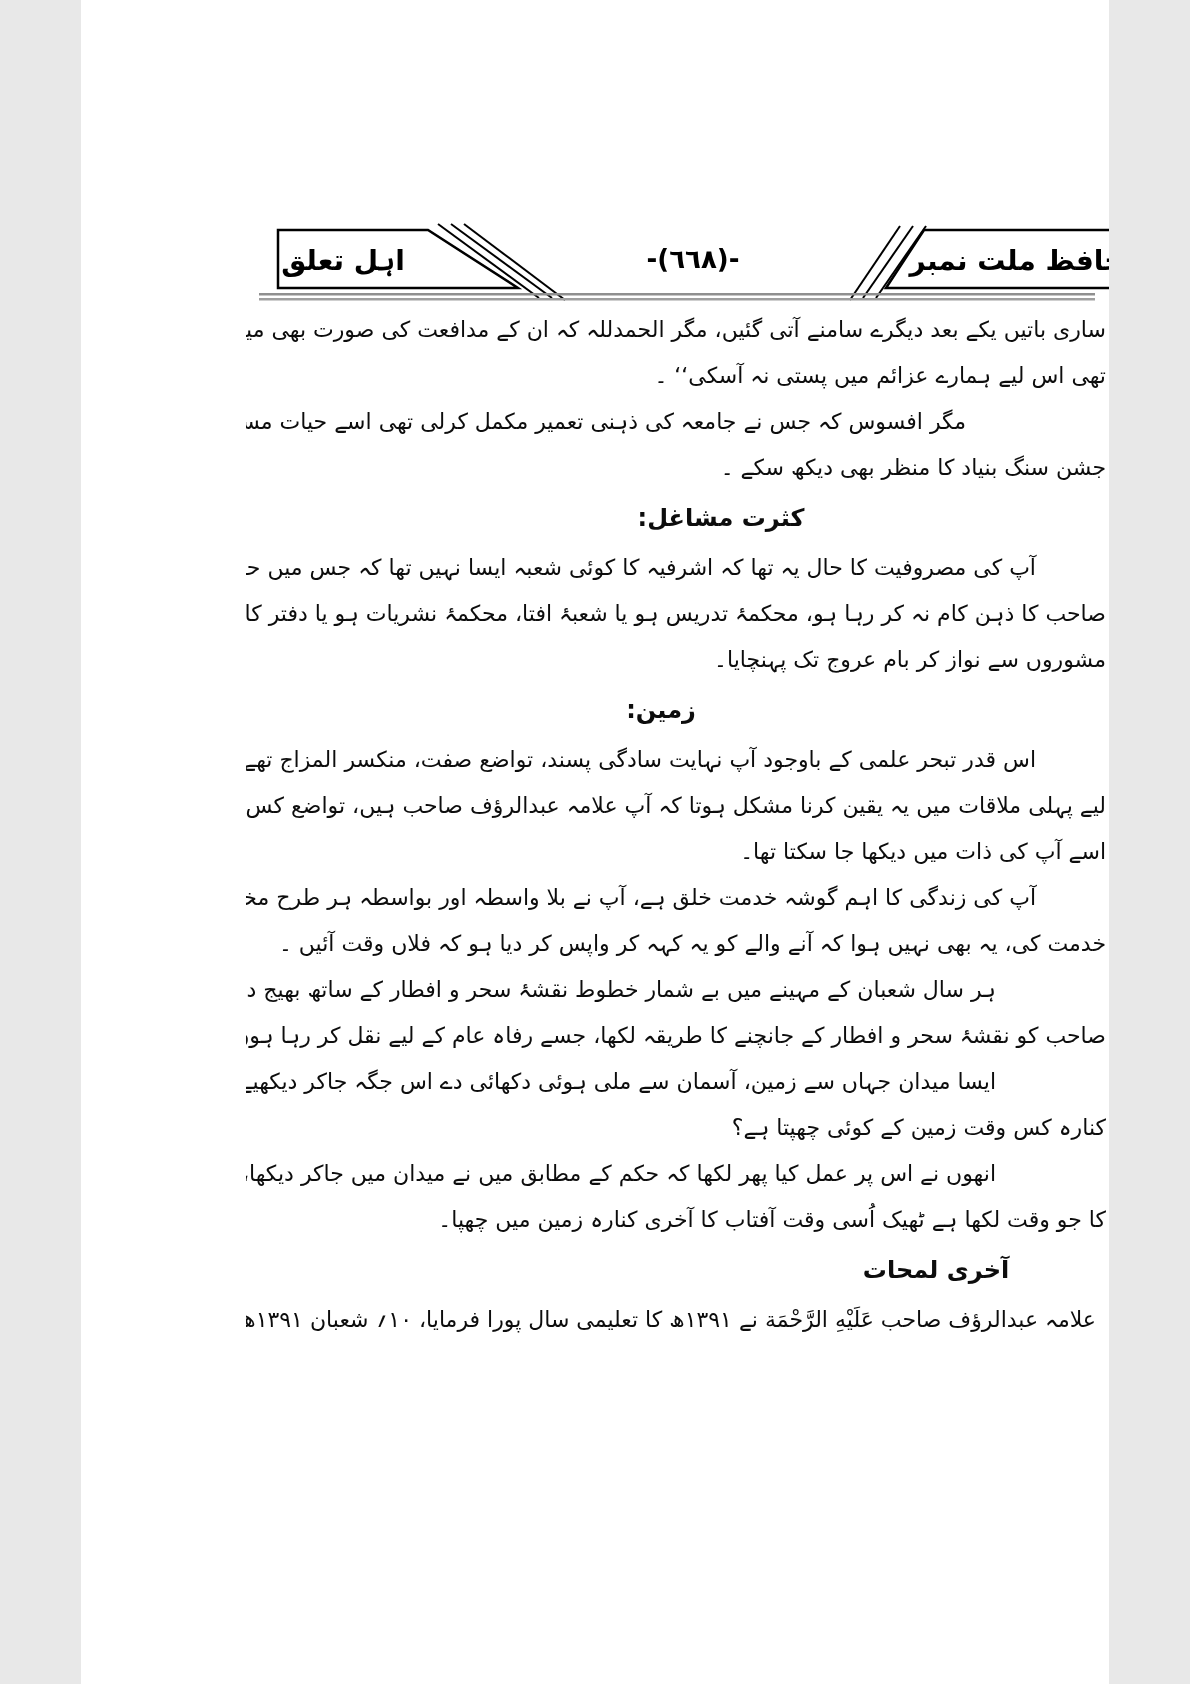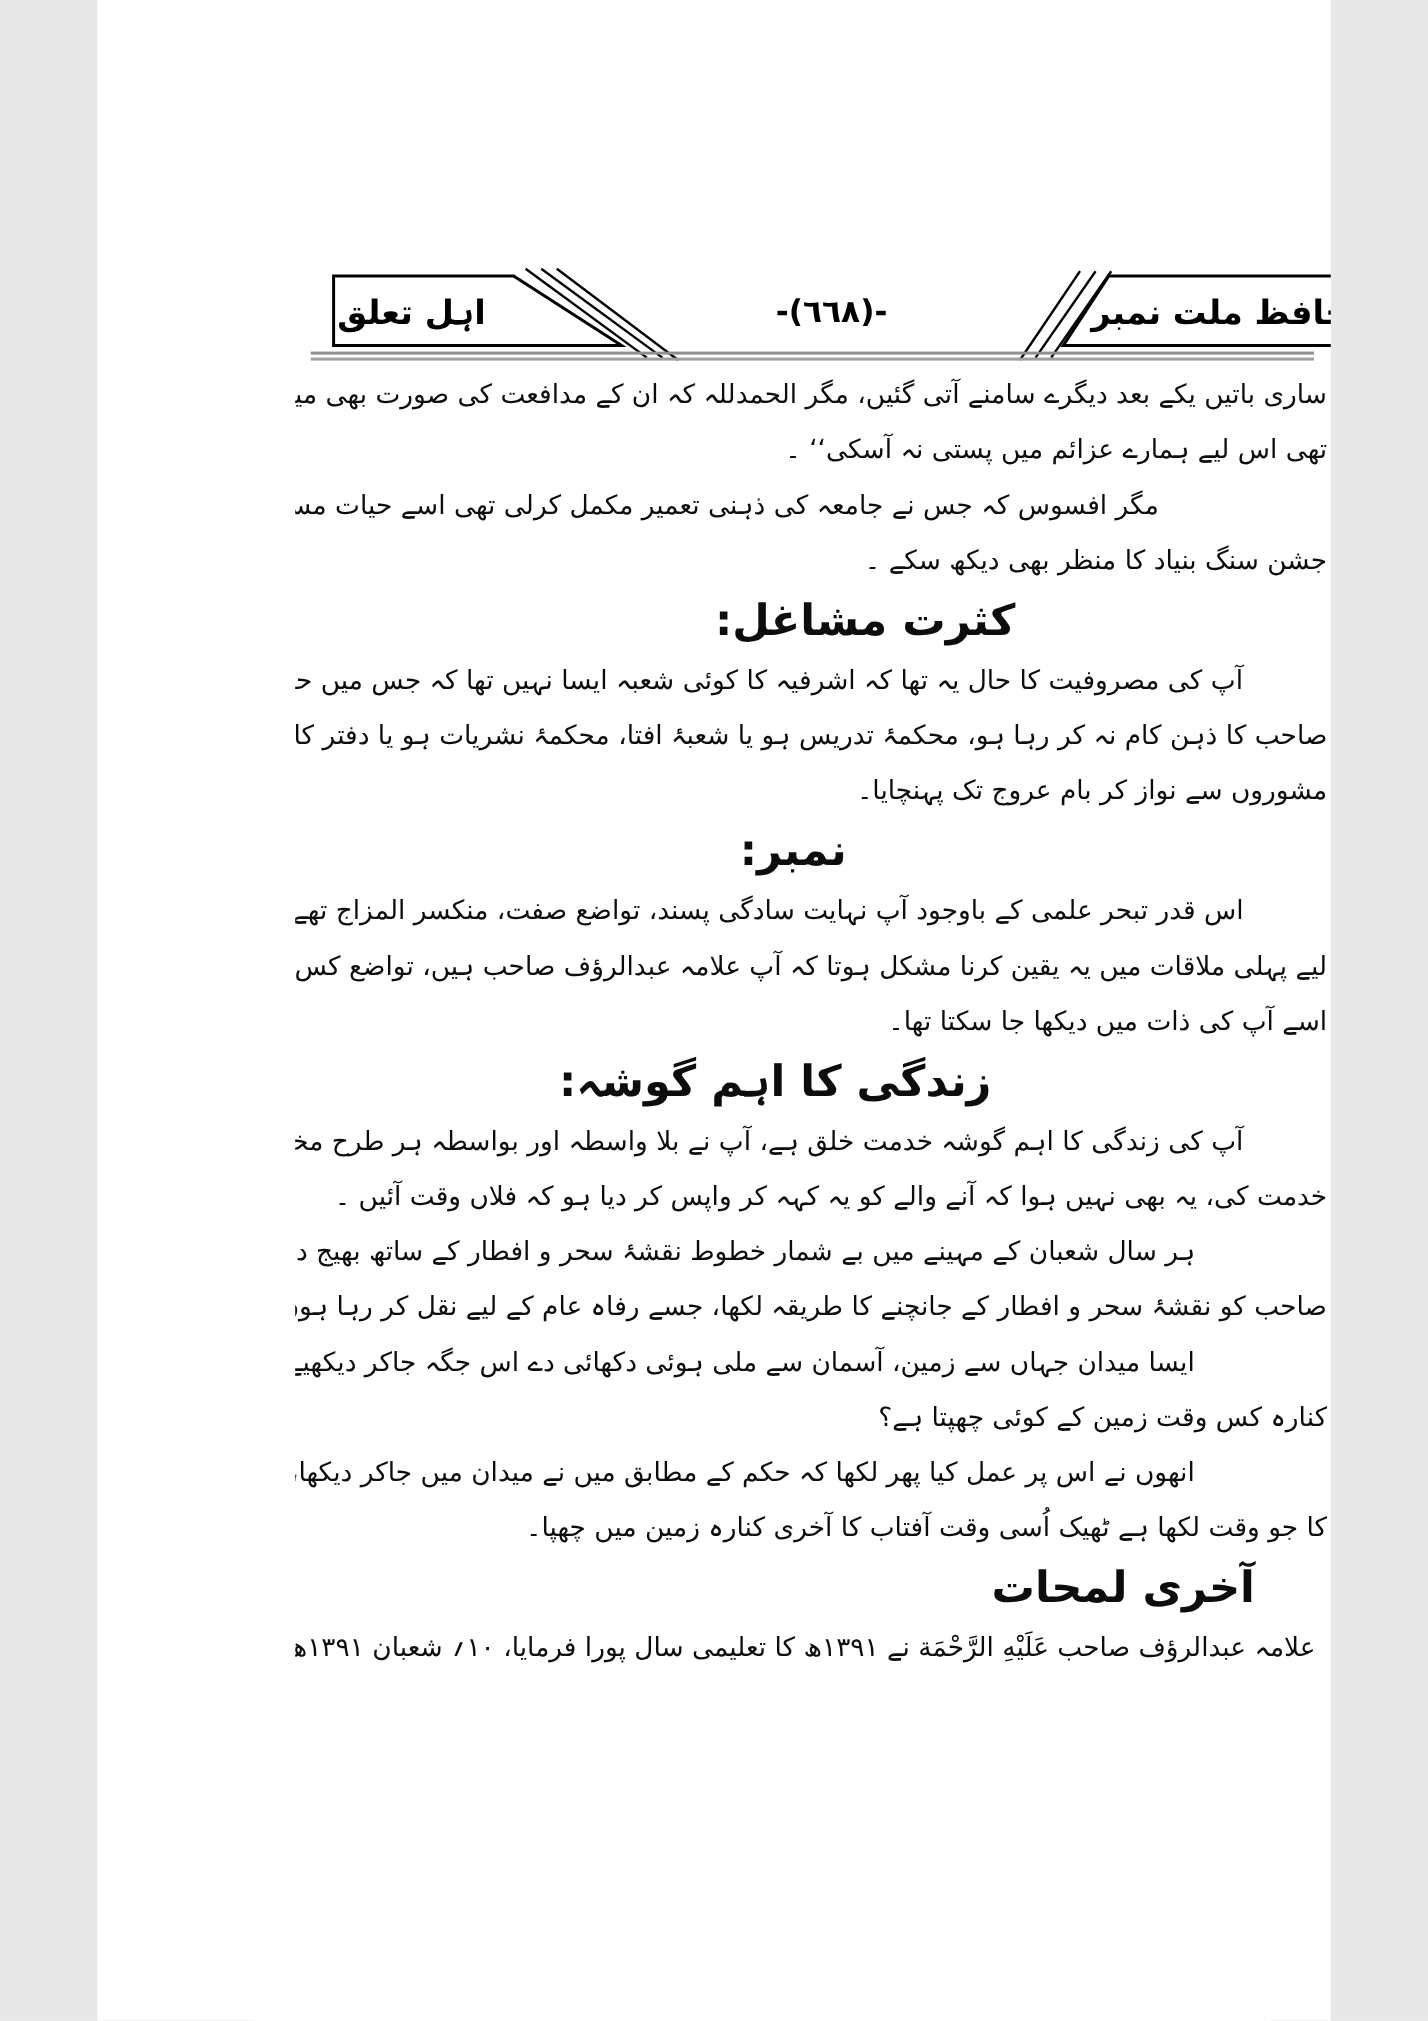--- a/index.html
+++ b/index.html
@@ -21,21 +21,21 @@
   }
   .line{
     height:46px;line-height:46px;
     white-space:nowrap;
     overflow:hidden;
   }
   .l-full{text-align:justify;text-align-last:justify;}
   .l-last{text-align:right;}
   .heading{
     height:54px;line-height:54px;
-    font-size:36px;font-weight:bold;
+    font-size:24px;font-weight:bold;
     text-align:center;
     white-space:nowrap;
   }
   .banner-text{font-weight:bold;font-size:28px;}
   .page-num{font-weight:bold;font-size:26px;}
 </style>
 </head>
 <body>
 
 <div id="page">
@@ -62,25 +62,24 @@
 
   <div id="text-body">
       <div class="line l-full">ساری باتیں یکے بعد دیگرے سامنے آتی گئیں، مگر الحمدللہ کہ ان کے مدافعت کی صورت بھی میں نے سوچ رکھی</div>
       <div class="line l-last">تھی اس لیے ہمارے عزائم میں پستی نہ آسکی‘‘ ۔</div>
       <div class="line l-full" style="padding-right: 140px;">مگر افسوس کہ جس نے جامعہ کی ذہنی تعمیر مکمل کرلی تھی اسے حیات مستعار نے اتنا موقع ہی نہ دیا کہ</div>
       <div class="line l-last">جشن سنگ بنیاد کا منظر بھی دیکھ سکے ۔</div>
       <div class="heading" style="transform: translateX(45px);">کثرت مشاغل:</div>
       <div class="line l-full" style="padding-right: 70px;">آپ کی مصروفیت کا حال یہ تھا کہ اشرفیہ کا کوئی شعبہ ایسا نہیں تھا کہ جس میں حضرت علامہ عبدالرؤف</div>
       <div class="line l-full">صاحب کا ذہن کام نہ کر رہا ہو، محکمۂ تدریس ہو یا شعبۂ افتا، محکمۂ نشریات ہو یا دفتر کا نظام، تمام شعبوں کو اپنے مفید</div>
       <div class="line l-last">مشوروں سے نواز کر بام عروج تک پہنچایا۔</div>
-      <div class="heading" style="transform: translateX(-15px);">نمبر:</div>
+      <div class="heading" style="transform: translateX(-15px);">زمین:</div>
       <div class="line l-full" style="padding-right: 70px;">اس قدر تبحر علمی کے باوجود آپ نہایت سادگی پسند، تواضع صفت، منکسر المزاج تھے، کسی بھی شخص کے</div>
       <div class="line l-full">لیے پہلی ملاقات میں یہ یقین کرنا مشکل ہوتا کہ آپ علامہ عبدالرؤف صاحب ہیں، تواضع کس چیز کا نام ہے</div>
       <div class="line l-last">اسے آپ کی ذات میں دیکھا جا سکتا تھا۔</div>
-      <div class="heading" style="transform: translateX(-30px);">زندگی کا اہم گوشہ:</div>
       <div class="line l-full" style="padding-right: 70px;">آپ کی زندگی کا اہم گوشہ خدمت خلق ہے، آپ نے بلا واسطہ اور بواسطہ ہر طرح مخلوق خدا کی عمر بھر</div>
       <div class="line l-last">خدمت کی، یہ بھی نہیں ہوا کہ آنے والے کو یہ کہہ کر واپس کر دیا ہو کہ فلاں وقت آئیں ۔</div>
       <div class="line l-full" style="padding-right: 110px;">ہر سال شعبان کے مہینے میں بے شمار خطوط نقشۂ سحر و افطار کے ساتھ بھیج دیتے، ایک مرتبہ ایک</div>
       <div class="line l-last">صاحب کو نقشۂ سحر و افطار کے جانچنے کا طریقہ لکھا، جسے رفاہ عام کے لیے نقل کر رہا ہوں:</div>
       <div class="line l-full" style="padding-right: 110px;">ایسا میدان جہاں سے زمین، آسمان سے ملی ہوئی دکھائی دے اس جگہ جاکر دیکھیے کہ آفتاب کا آخری</div>
       <div class="line l-last">کنارہ کس وقت زمین کے کوئی چھپتا ہے؟</div>
       <div class="line l-full" style="padding-right: 110px;">انھوں نے اس پر عمل کیا پھر لکھا کہ حکم کے مطابق میں نے میدان میں جاکر دیکھا، حضرت نے غروب</div>
       <div class="line l-last">کا جو وقت لکھا ہے ٹھیک اُسی وقت آفتاب کا آخری کنارہ زمین میں چھپا۔</div>
       <div class="heading" style="transform: translateX(260px);">آخری لمحات</div>
       <div class="line l-full" style="padding-right: 10px;">علامہ عبدالرؤف صاحب عَلَيْهِ الرَّحْمَة نے ۱۳۹۱ھ کا تعلیمی سال پورا فرمایا، ۱۰؍ شعبان ۱۳۹۱ھ کے بعد دردِ</div>

